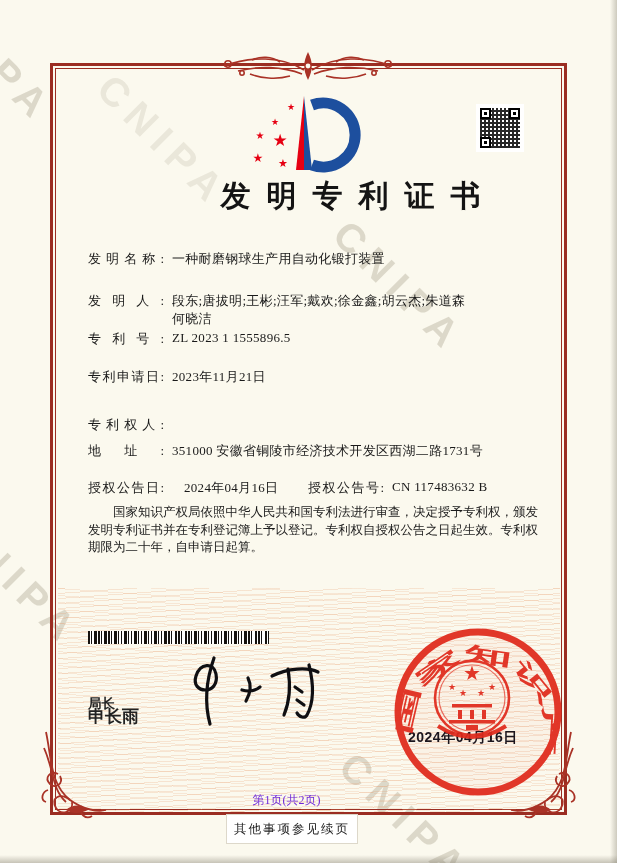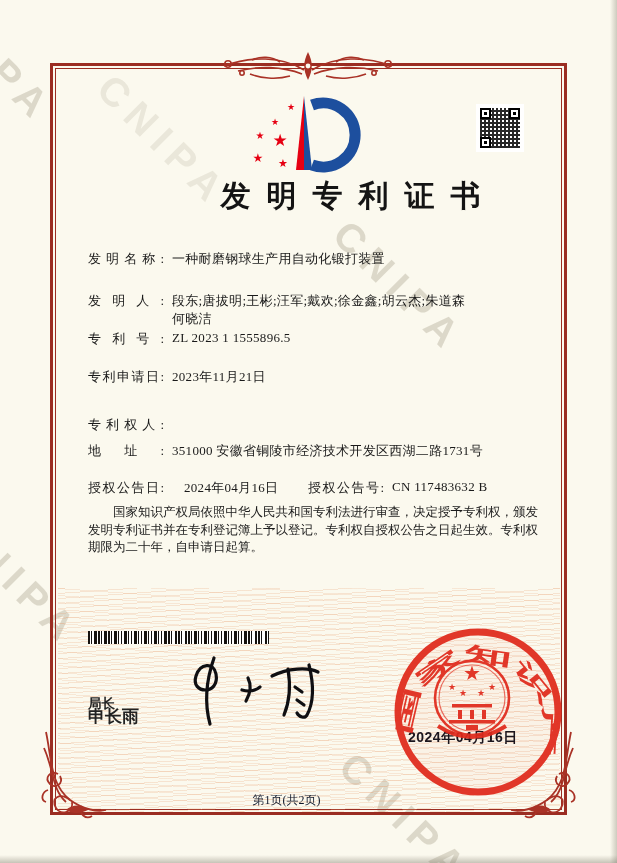--- a/index.html
+++ b/index.html
@@ -70,21 +70,21 @@
                     font-weight:bold; font-size:13.5px; color:#222;margin-top:17px; }
   .director-name  { position:absolute; left:88px; top:705px; font-family:"Liberation Sans",sans-serif;
                     font-weight:bold; font-size:17px; color:#222; }
   .sig { position:absolute; left:176px; top:650px; }
 
   .seal-date { position:absolute; left:408px; top:729px; font-family:"Liberation Sans",sans-serif;
                font-weight:bold; font-size:14px; color:#14141e; letter-spacing:.5px; }
   .seal { position:absolute; left:392px; top:624px; opacity:.93; }
 
   .page-info { position:absolute; left:0; top:792px; width:573px; text-align:center;
-               font-size:12px; color:#0f172a; }
+               font-size:12px; color:#6d28d9; }
 
   .note-box { position:absolute; left:226px; top:814px; width:132px; height:30px;
               background:#fff; border:1px solid #ddd8ca; text-align:center;
               line-height:28px; font-size:12.5px; color:#1a1a1a; letter-spacing:2px; z-index:6; }
 </style>
 </head>
 <body>
 
 <div class="page">
 
@@ -253,16 +253,17 @@
         <rect x="90" y="86" width="4" height="9"></rect>
         <rect x="57" y="96" width="46" height="3.5"></rect>
         <rect x="74" y="101" width="12" height="5"></rect>
       </g>
       <path d="M46,102 Q80,124 114,102" fill="none" stroke-width="4"></path>
     </g>
   </svg>
 
   <div class="page-info">第1页(共2页)</div>
 
+  <div class="note-box">其他事项参见续页</div>
 
   <div class="edge-r"></div>
   <div class="edge-b"></div>
 </div>
 
 </body></html>

